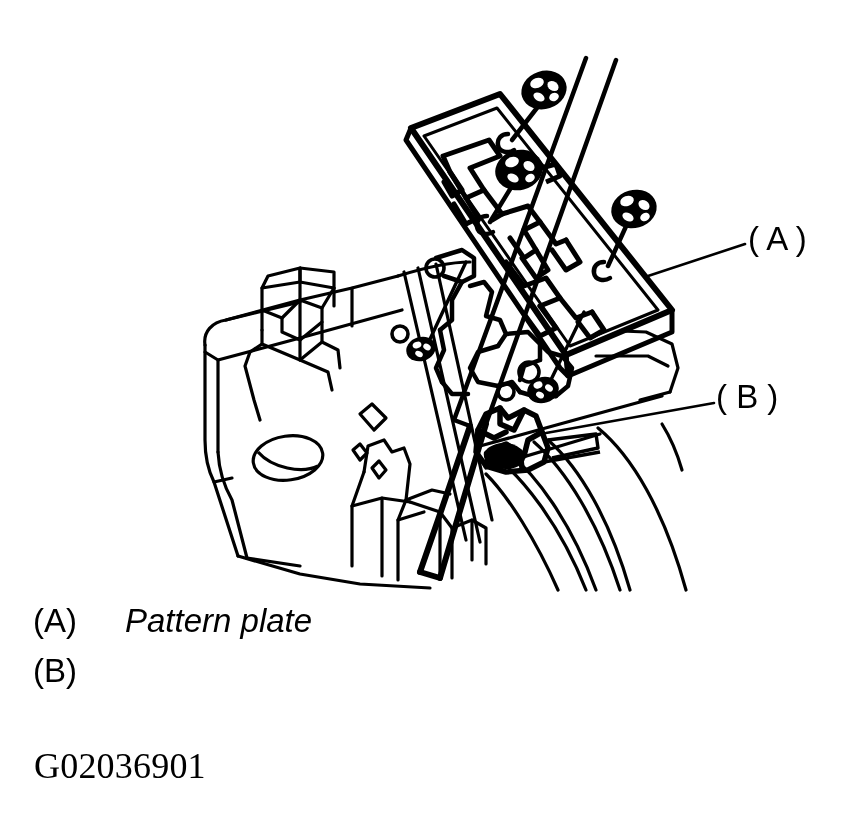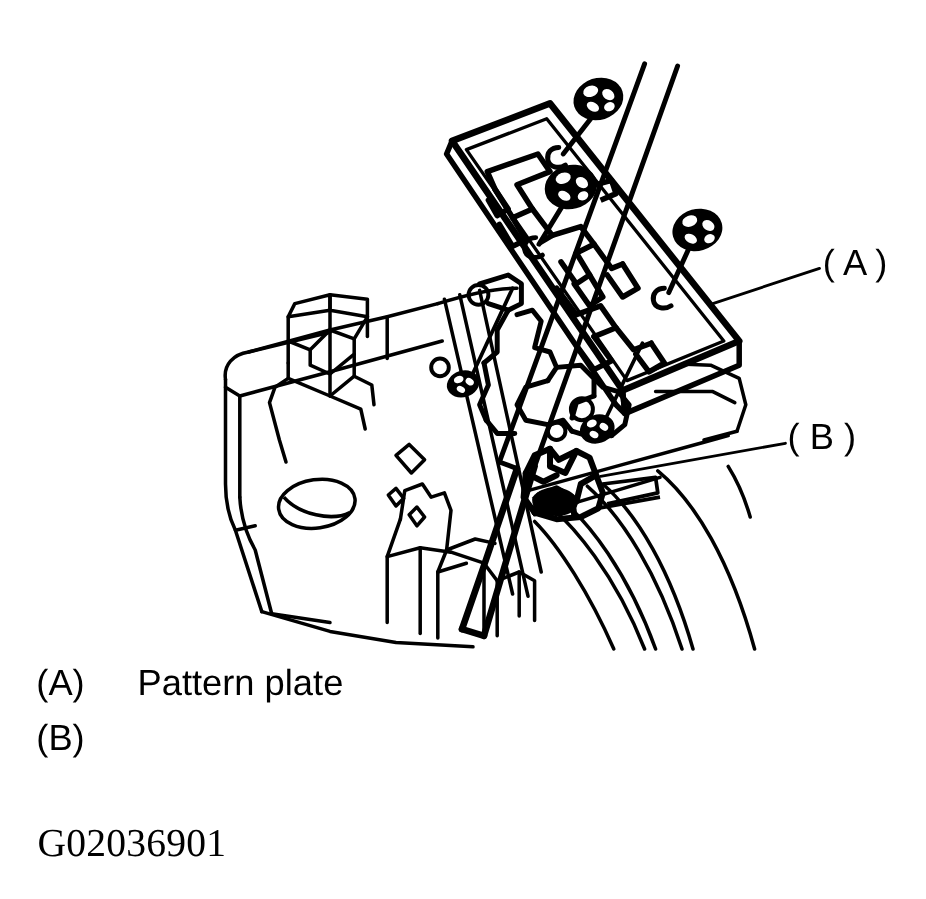--- a/index.html
+++ b/index.html
@@ -47,20 +47,21 @@
     font-size: 33px;
     line-height: 33px;
     width: 92px;
     flex: 0 0 92px;
     letter-spacing: 0px;
   }
   .legend-label {
     font-size: 33px;
     line-height: 33px;
     white-space: nowrap;
+    font-style: italic;
   }
   .figure-code {
     position: absolute;
     left: 34px;
     top: 752px;
     font-size: 36px;
     line-height: 28px;
     letter-spacing: 0.2px;
     font-family: Liberation Serif, serif;
   }

